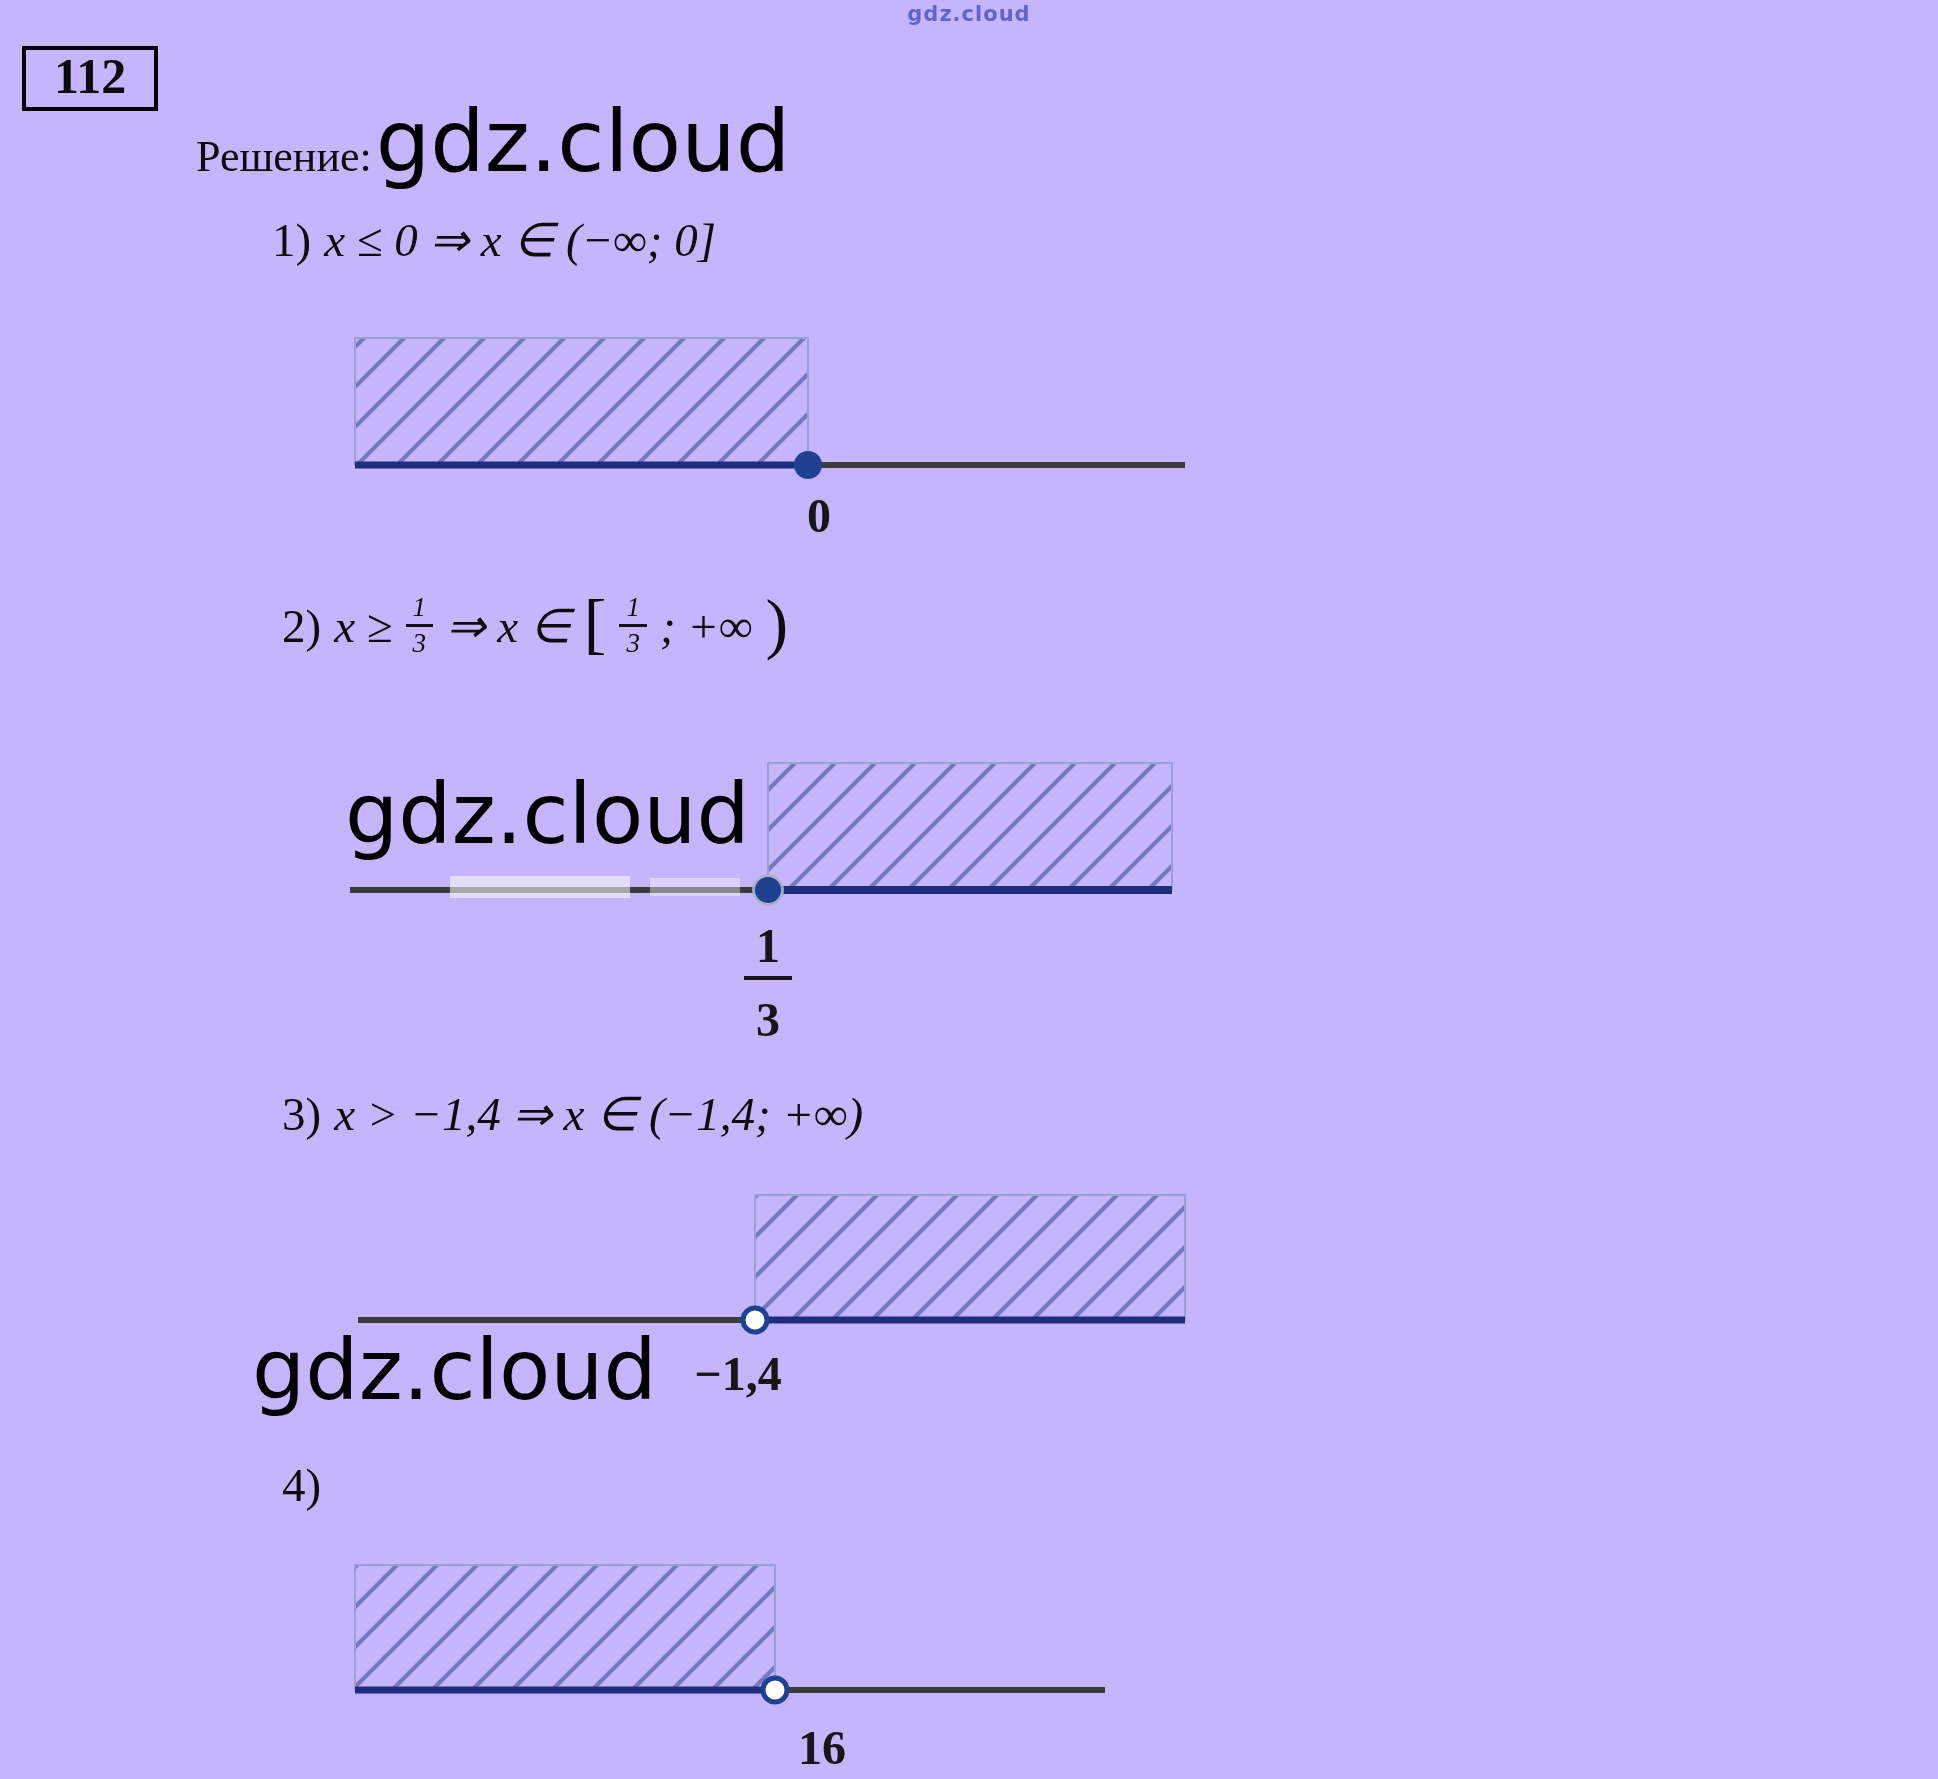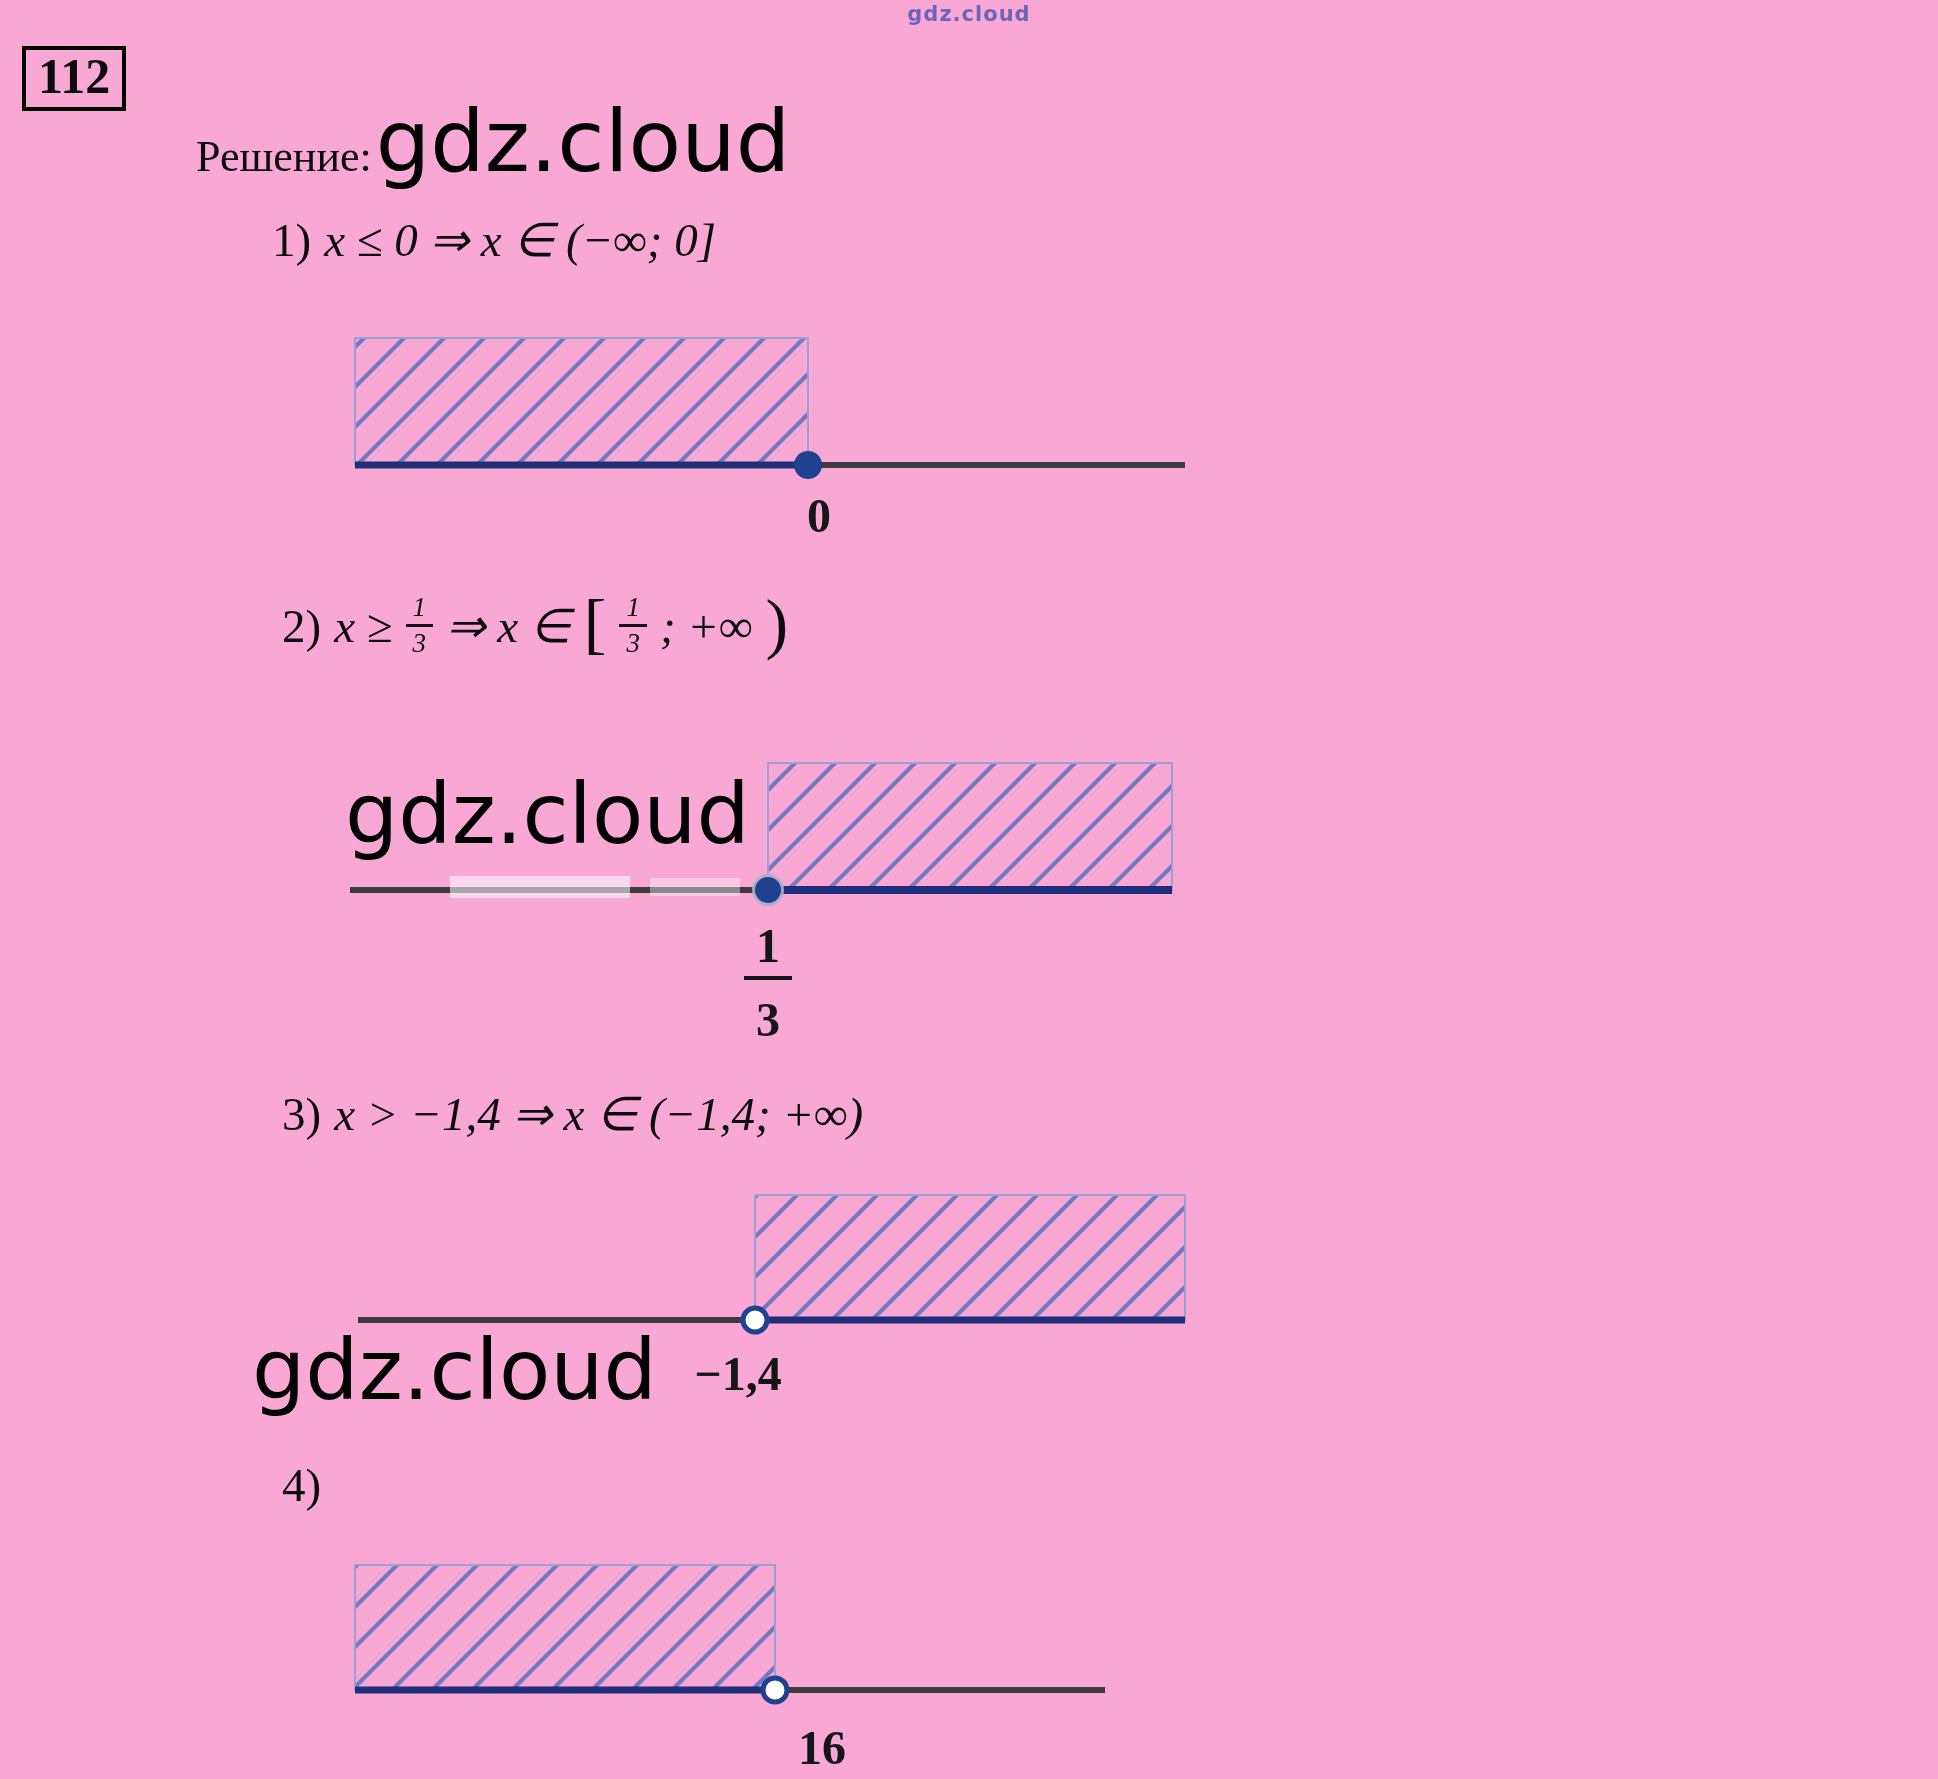--- a/index.html
+++ b/index.html
@@ -1,28 +1,28 @@
 <!DOCTYPE html>
 <html><head>
 <meta charset="utf-8">
 <style>
   * { margin:0; padding:0; box-sizing:border-box; }
   html,body { background:#ffffff; }
   .page {
-    position:relative; width:1938px; height:1779px; background:#f9a8d4;
+    position:relative; width:1938px; height:1779px; background:#c4b5fd;
     overflow:hidden; font-family:"Liberation Serif", serif; color:#0c0c0c;
   }
   .wm-top {
     position:absolute; top:2px; left:50%; transform:translateX(-50%);
     font-family:"DejaVu Sans", sans-serif; font-size:21px; font-weight:bold;
     color:#4a52b8; opacity:.8; filter:blur(.6px); letter-spacing:1px;
   }
   .problem-box {
     position:absolute; left:22px; top:46px;
-    border:4px solid #000; padding:0 12px 4px;
+    border:4px solid #000; padding:0 28px 4px;
     font-weight:bold; font-size:50px; line-height:1.05;
   }
   .solution-row { position:absolute; left:196px; top:98px; display:flex; align-items:baseline; white-space:nowrap; }
   .solution-label { font-size:44px;text-align:center; }
   .wm-large { font-family:"DejaVu Sans", sans-serif; color:#000; line-height:1; white-space:nowrap; }
   .wm1 { font-size:86px; margin-left:4px; }
   .wm2 { position:absolute; left:345px; top:772px; font-size:84px; }
   .wm3 { position:absolute; left:252px; top:1328px; font-size:84px; }
   .expr { position:absolute; font-size:47px; display:flex; align-items:center; gap:13px; white-space:nowrap; }
   .expr .prefix { font-style:normal; }

